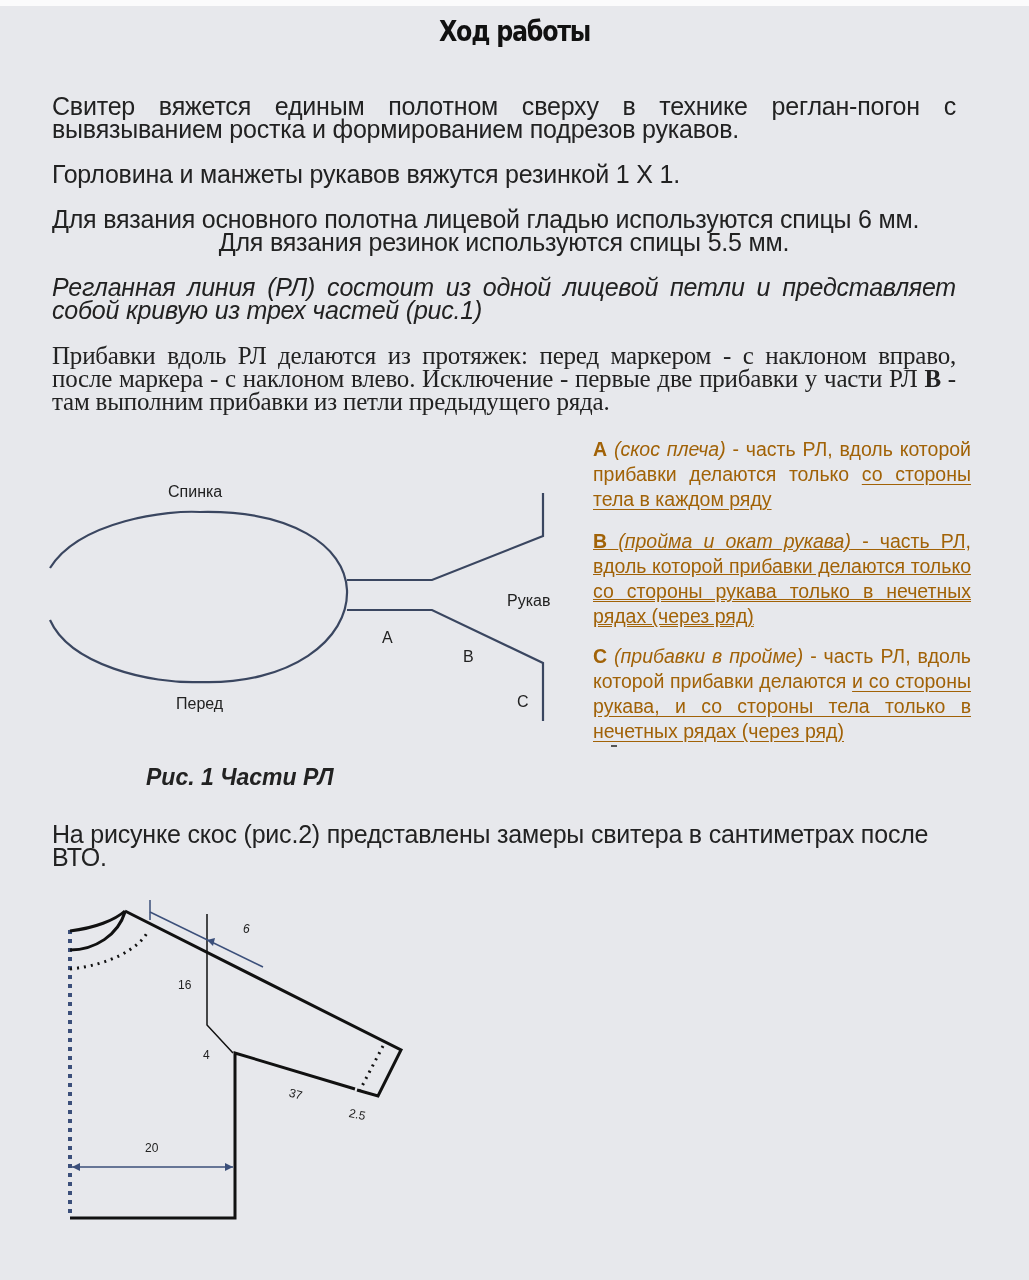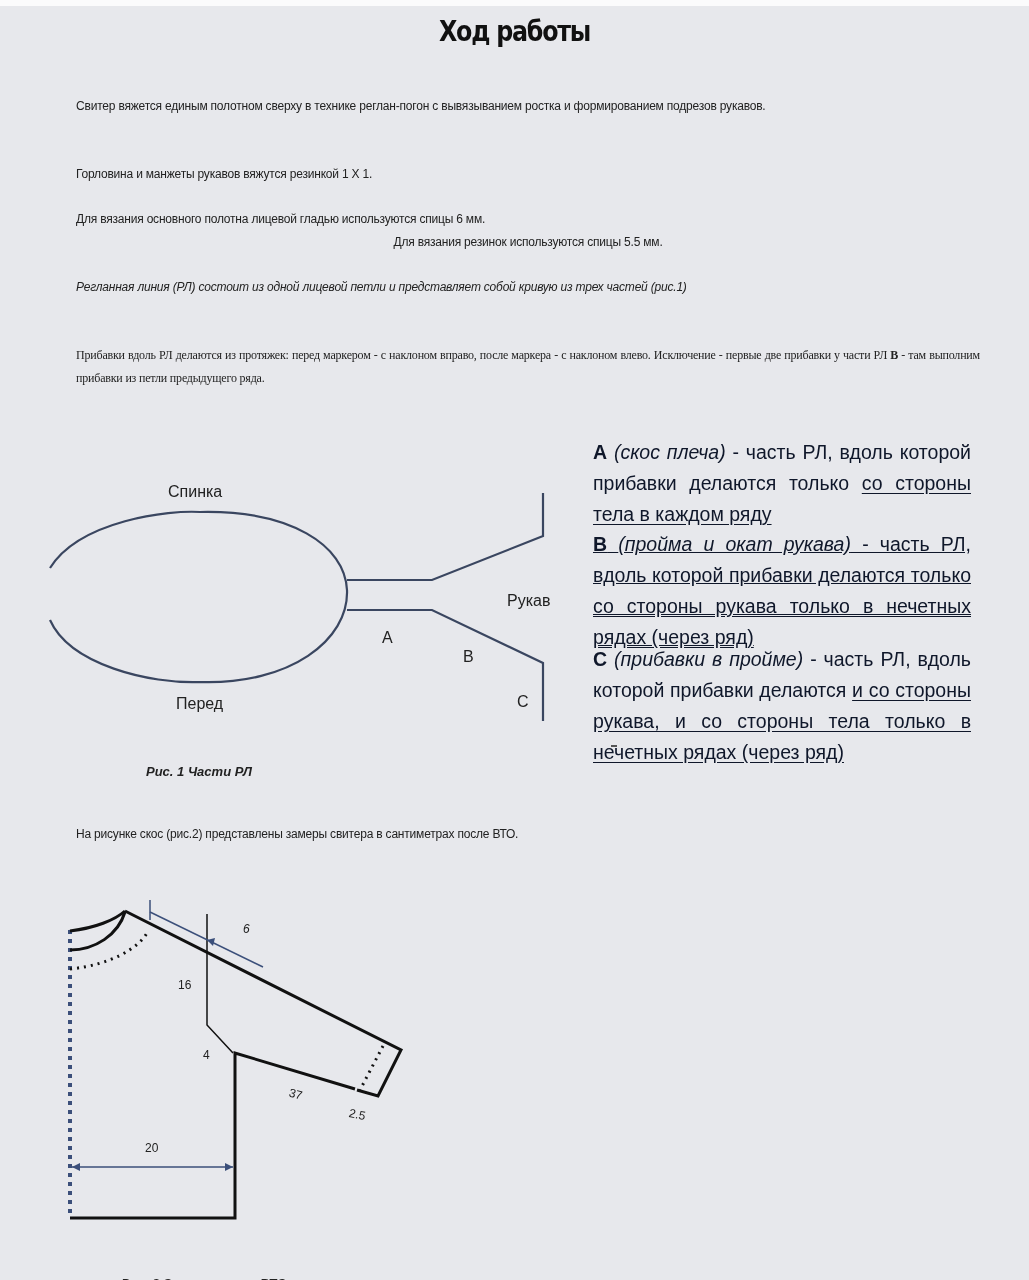--- a/index.html
+++ b/index.html
@@ -10,35 +10,35 @@
     color: #1c1c1e;
     position: relative;
   }
   .top-strip { position: absolute; left: 0; top: 0; width: 1029px; height: 6px; background: #fbfbfc; }
   .title {
     position: absolute; left: 0; top: 14px; width: 1029px; text-align: center;
     font-family: "DejaVu Sans", sans-serif; font-weight: bold; font-size: 29px;
     letter-spacing: -1.5px; transform: scaleX(0.82); color: #111;
   }
   .para {
-    position: absolute; left: 76px; width: 904px;
-    font-size: 12px; line-height: 23px; color: #222;
+    position: absolute; left: 52px; width: 904px;
+    font-size: 25px; line-height: 23px; color: #222;
     letter-spacing: -0.2px;
   }
   .justify { text-align: justify; text-align-last: left; }
   .right-col {
     position: absolute; left: 593px; width: 378px;
-    font-size: 19.5px; line-height: 31px; color: #0f172a;
+    font-size: 19.5px; line-height: 25px; color: #a16207;
     text-align: justify; text-align-last: left;
   }
   .right-col .tag { font-weight: bold; }
   .right-col .em { font-style: italic; }
   .right-col .u { text-decoration: underline; text-underline-offset: 3px; }
   .caption {
-    position: absolute; font-weight: bold; font-style: italic; font-size: 13px; color: #222;
+    position: absolute; font-weight: bold; font-style: italic; font-size: 23px; color: #222;
   }
   svg { position: absolute; overflow: visible; }
   .svg-label { font-family: "Liberation Sans", sans-serif; fill: #222; }
   .dash-mark { position: absolute; left: 611px; top: 745px; width: 6px; height: 2px; background: #555; }
 </style>
 </head>
 <body>
 
 <div class="top-strip"></div>
 

